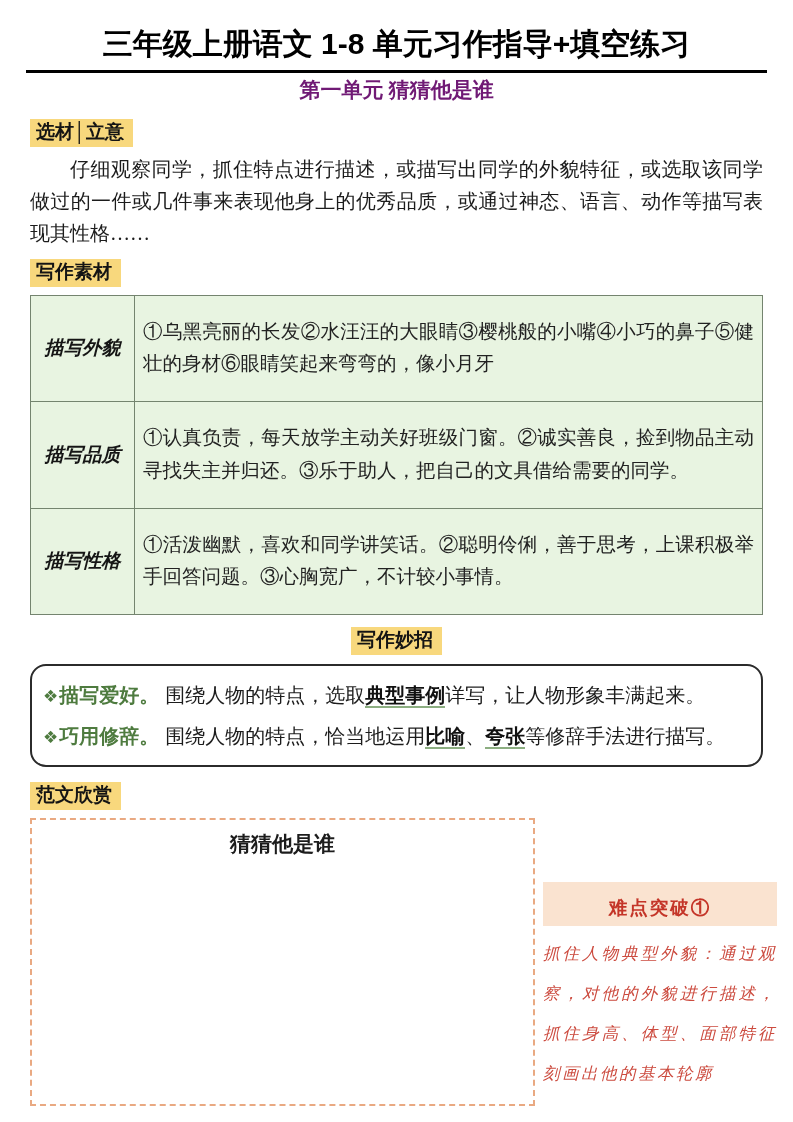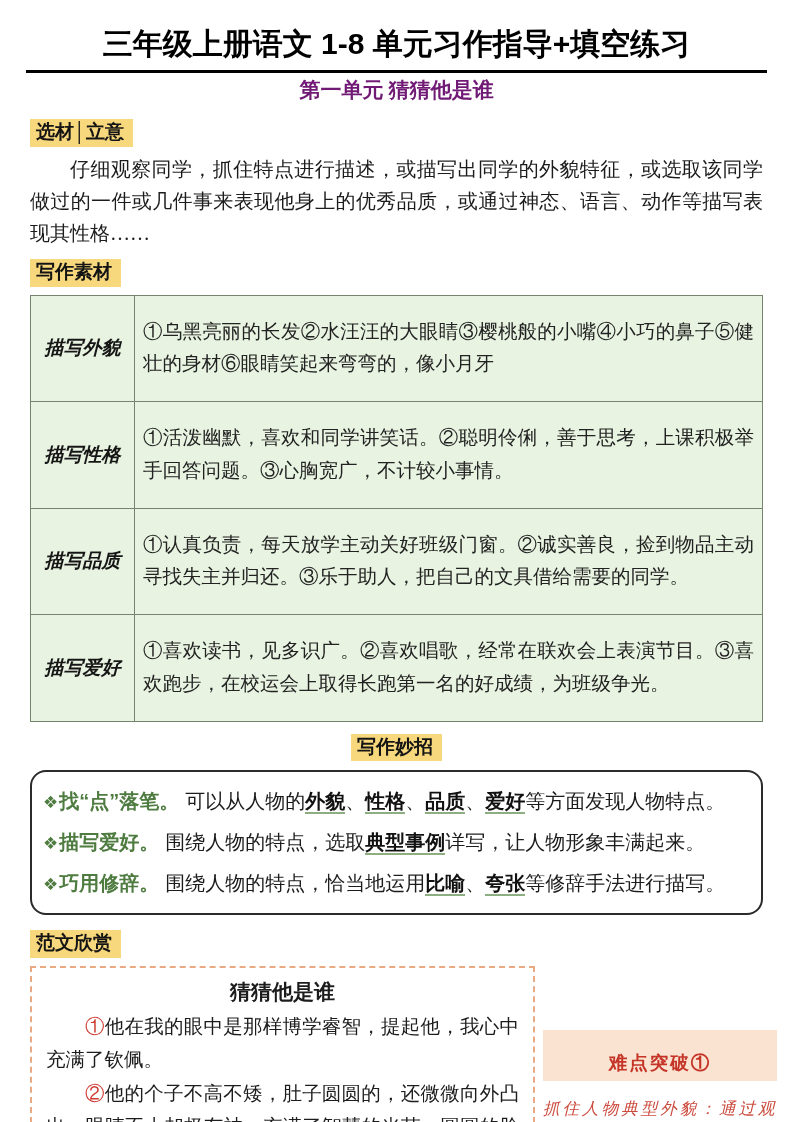--- a/index.html
+++ b/index.html
@@ -156,21 +156,21 @@
     top:64px;
     right:-14px;
     width:234px;
   }
   .callout-title{
     background:var(--callout_bg);
     color:var(--callout_red);
     font-weight:bold;
     font-size:18.5px;
     text-align:center;
-    padding:20px 0 6px 0;
+    padding:13px 0 6px 0;
     letter-spacing:2px;
   }
   .callout-body{
     margin-top:8px;
     color:var(--callout_body_red);
     font-size:16.5px;
     line-height:2.42;
     letter-spacing:2.5px;
     text-align:justify;
     font-style:italic;
@@ -191,54 +191,44 @@
 <div class="lbl-row" style="margin-top:10px;">
   <span class="section-label">写作素材</span>
 </div>
 <table class="materials">
   <tbody id="materials-body">
       <tr>
         <th>描写外貌</th>
         <td>①乌黑亮丽的长发②水汪汪的大眼睛③樱桃般的小嘴④小巧的鼻子⑤健壮的身材⑥眼睛笑起来弯弯的，像小月牙</td>
       </tr>
       <tr>
-        <th>描写性格</th>
-        <td>①活泼幽默，喜欢和同学讲笑话。②聪明伶俐，善于思考，上课积极举手回答问题。③心胸宽广，不计较小事情。</td>
-      </tr>
-      <tr>
         <th>描写品质</th>
         <td>①认真负责，每天放学主动关好班级门窗。②诚实善良，捡到物品主动寻找失主并归还。③乐于助人，把自己的文具借给需要的同学。</td>
       </tr>
       <tr>
-        <th>描写爱好</th>
-        <td>①喜欢读书，见多识广。②喜欢唱歌，经常在联欢会上表演节目。③喜欢跑步，在校运会上取得长跑第一名的好成绩，为班级争光。</td>
+        <th>描写性格</th>
+        <td>①活泼幽默，喜欢和同学讲笑话。②聪明伶俐，善于思考，上课积极举手回答问题。③心胸宽广，不计较小事情。</td>
       </tr>
     </tbody>
 </table>
 
 <div class="lbl-row" style="margin-top:12px;text-align:center;">
   <span class="section-label">写作妙招</span>
 </div>
 <div class="tips-box" id="tips-box">
-    <div class="tip"><span class="bullet">❖</span><span class="lead">找“点”落笔。</span><span>可以从人物的</span><span class="u">外貌</span><span>、</span><span class="u">性格</span><span>、</span><span class="u">品质</span><span>、</span><span class="u">爱好</span><span>等方面发现人物特点。</span></div>
     <div class="tip"><span class="bullet">❖</span><span class="lead">描写爱好。</span><span>围绕人物的特点，选取</span><span class="u">典型事例</span><span>详写，让人物形象丰满起来。</span></div>
     <div class="tip"><span class="bullet">❖</span><span class="lead">巧用修辞。</span><span>围绕人物的特点，恰当地运用</span><span class="u">比喻</span><span>、</span><span class="u">夸张</span><span>等修辞手法进行描写。</span></div>
   </div>
 
 <div class="lbl-row" style="">
   <span class="section-label">范文欣赏</span>
 </div>
 
 <div class="fanwen-wrap">
   <div class="essay-box">
     <div class="essay-title">猜猜他是谁</div>
-    <div id="essay-paragraphs">
-        <p class="essay-p"><span class="num">①</span><span>他在我的眼中是那样博学睿智，提起他，我心中充满了钦佩。</span></p>
-        <p class="essay-p"><span class="num">②</span><span>他的个子不高不矮，肚子圆圆的，还微微向外凸出；眼睛不大却极有神，充满了智慧的光芒；圆圆的脸蛋上总是泛着一点儿红晕，像是两朵粉霞挂在脸上。</span></p>
-        <p class="essay-p"><span class="num">③</span><span>“看”书的他。他特别爱看书，只要一有时间，</span></p>
-      </div>
   </div>
 
   <div class="callout">
     <div class="callout-title">难点突破①</div>
     <div class="callout-body">抓住人物典型外貌：通过观察，对他的外貌进行描述，抓住身高、体型、面部特征刻画出他的基本轮廓</div>
   </div>
 </div>
 
 </body></html>

